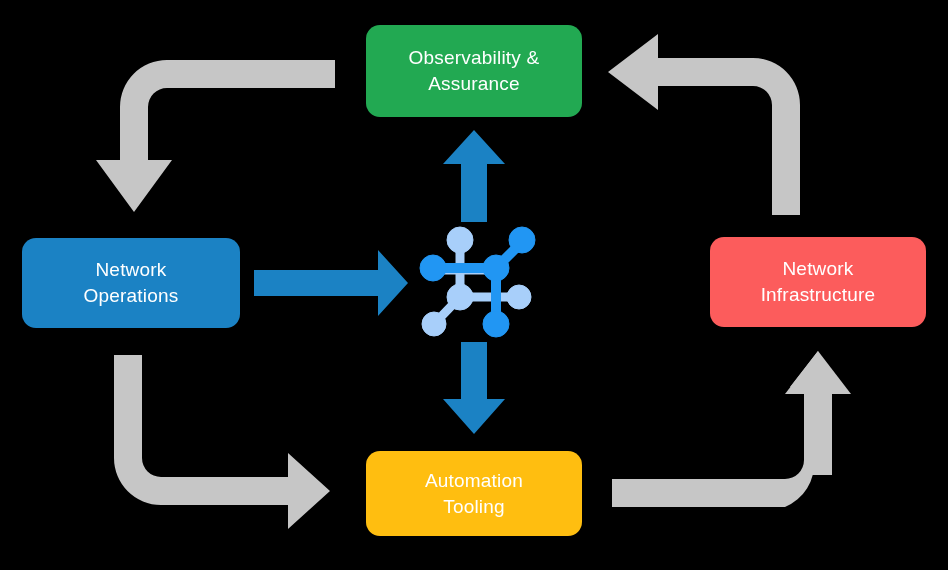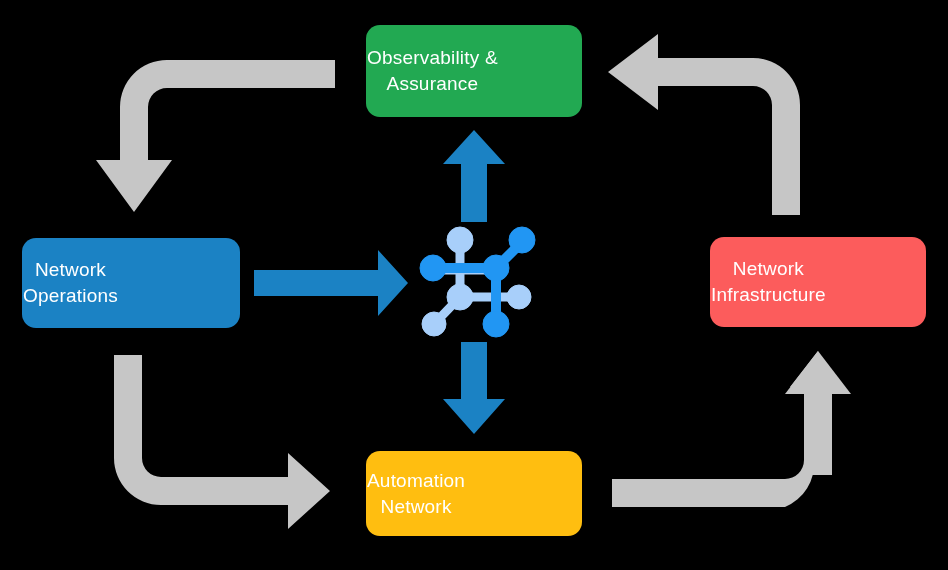--- a/index.html
+++ b/index.html
@@ -19,28 +19,29 @@
     left: 0; top: 0;
     width: 948px;
     height: 570px;
     background: #000000;
   }
   .node-box {
     position: absolute;
     border-radius: 14px;
     display: flex;
     align-items: center;
+    justify-content: center;
     text-align: center;
     color: #ffffff;
     font-size: 19px;
     line-height: 1.35;
     font-weight: 400;
     letter-spacing: 0.2px;
     box-sizing: border-box;
-    padding: 4px 1px;
+    padding: 4px 18px;
     user-select: none;
   }
   .node-label { white-space: pre-line; display: block; }
 
   #box-observability {
     left: 366px; top: 25px; width: 216px; height: 92px;
     background: #22A952;
   }
   #box-network-operations {
     left: 22px; top: 238px; width: 218px; height: 90px;
@@ -212,16 +213,16 @@
 Operations</span>
   </div>
 
   <div class="node-box" id="box-network-infrastructure" style="background: rgb(252, 92, 92); color: rgb(255, 255, 255);">
     <span class="node-label">Network
 Infrastructure</span>
   </div>
 
   <div class="node-box" id="box-automation-tooling" style="background: rgb(255, 190, 16); color: rgb(255, 255, 255);">
     <span class="node-label">Automation
-Network</span>
+Tooling</span>
   </div>
 
 </div>
 
 </body></html>

